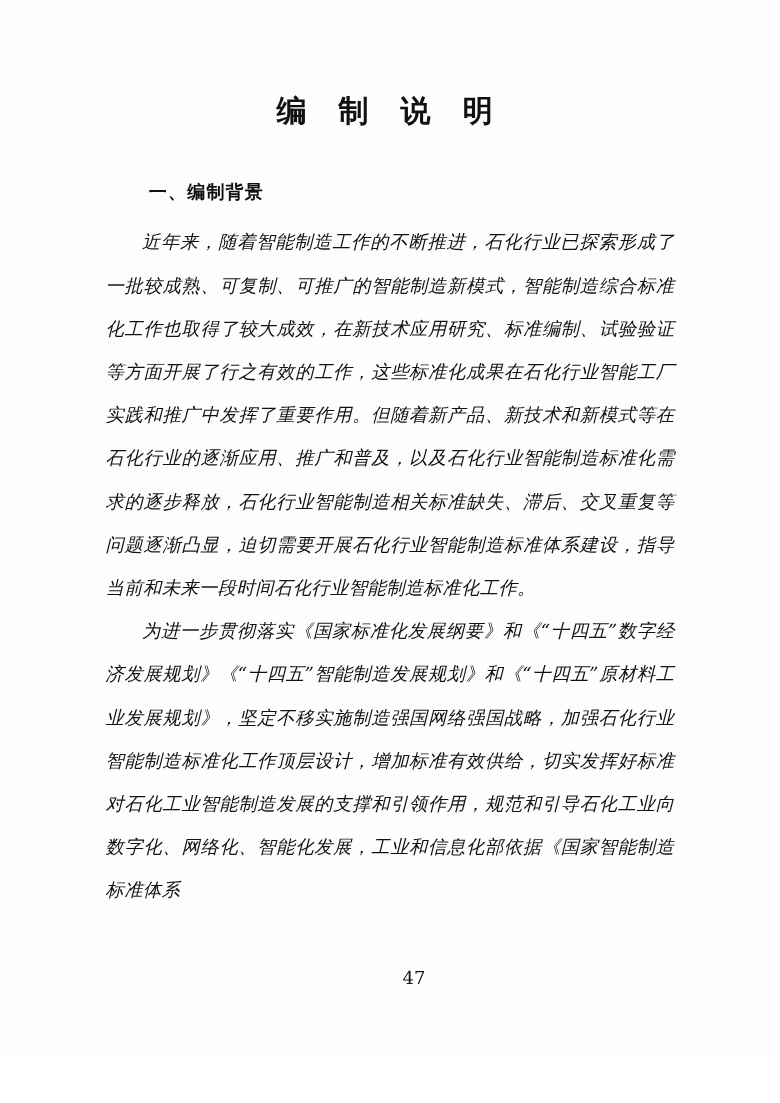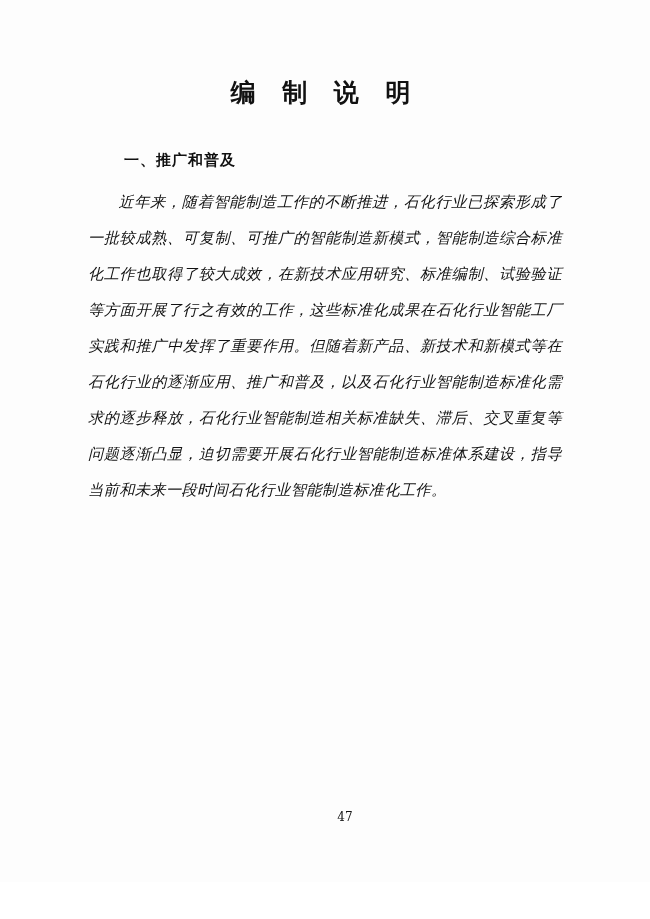--- a/index.html
+++ b/index.html
@@ -57,34 +57,35 @@
   }
   .para + .para {
     margin-top: 0;
   }
   .page-number {
     position: absolute;
     left: 0;
     right: 0;
     bottom: 58px;
     text-align: center;
-    font-size: 12px;
+    font-size: 15px;
     font-family: "DejaVu Serif", "Liberation Serif", serif;
     color: #111;
     margin-left: 40px;
   }
 </style>
 </head>
 <body>
 
 <div class="page">
 
   <h1 class="doc-title">编 制 说 明</h1>
 
-  <h2 class="section-heading">一、推广和普及</h2>
+  <h2 class="section-heading">一、编制背景</h2>
 
   <div class="body-block">
     <p class="para">近年来，随着智能制造工作的不断推进，石化行业已探索形成了一批较成熟、可复制、可推广的智能制造新模式，智能制造综合标准化工作也取得了较大成效，在新技术应用研究、标准编制、试验验证等方面开展了行之有效的工作，这些标准化成果在石化行业智能工厂实践和推广中发挥了重要作用。但随着新产品、新技术和新模式等在石化行业的逐渐应用、推广和普及，以及石化行业智能制造标准化需求的逐步释放，石化行业智能制造相关标准缺失、滞后、交叉重复等问题逐渐凸显，迫切需要开展石化行业智能制造标准体系建设，指导当前和未来一段时间石化行业智能制造标准化工作。</p>
+    <p class="para">为进一步贯彻落实《国家标准化发展纲要》和《“十四五”数字经济发展规划》《“十四五”智能制造发展规划》和《“十四五”原材料工业发展规划》，坚定不移实施制造强国网络强国战略，加强石化行业智能制造标准化工作顶层设计，增加标准有效供给，切实发挥好标准对石化工业智能制造发展的支撑和引领作用，规范和引导石化工业向数字化、网络化、智能化发展，工业和信息化部依据《国家智能制造标准体系</p>
   </div>
 
   <div class="page-number">47</div>
 
 </div>
 
 </body></html>

